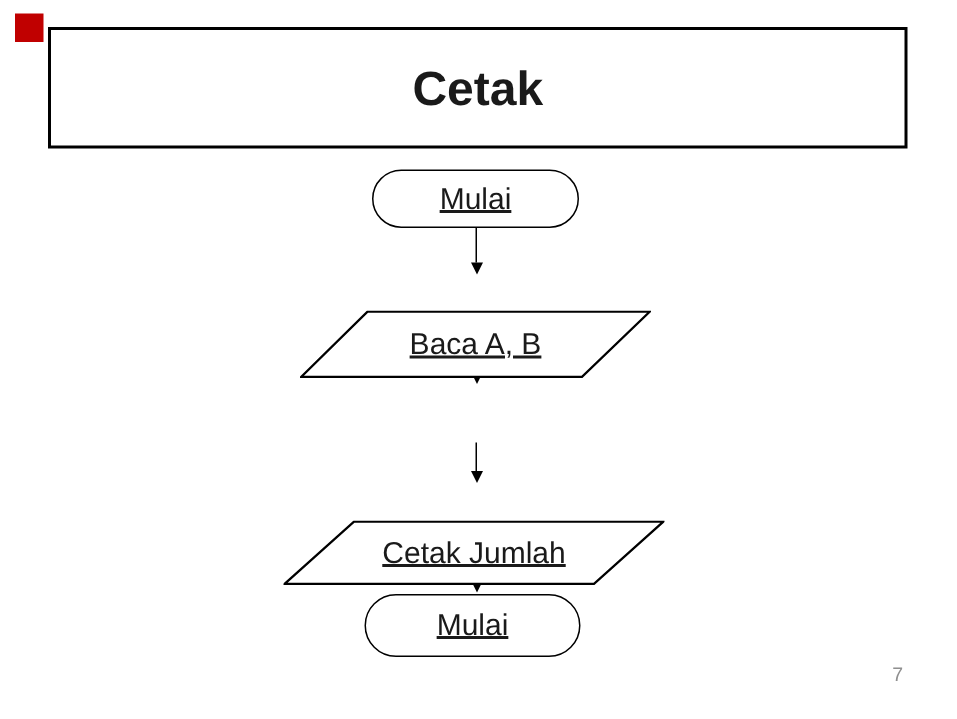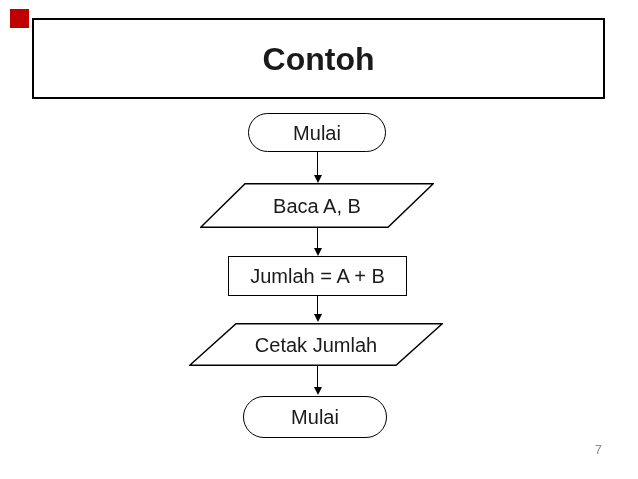--- a/index.html
+++ b/index.html
@@ -38,33 +38,34 @@
     position: absolute;
     box-sizing: border-box;
     display: flex; align-items: center; justify-content: center;
   }
   .node .label {
     font-size: 20px;
     line-height: 1;
     white-space: nowrap;
     position: relative;
     z-index: 2;
+    text-decoration: underline;
   }
   .terminator {
     background: #fff;
     border: 1.5px solid var(--stroke, #000);
   }
   .n1 { left: 248px; top: 113px; width: 138px; height: 39px; border-radius: 20px; }
   .n5 { left: 243px; top: 396px; width: 144px; height: 42px; border-radius: 21px; }
   .process {
     background: #fff;
     border: 1.5px solid var(--stroke, #000);
   }
   .n3 { left: 228px; top: 256px; width: 179px; height: 40px; }
-  .io { background: transparent; border: none; }
+  .io { background: transparent; border: none; margin-top: 24px; }
   .n2 { left: 200px; top: 183px; width: 234px; height: 45px; }
   .n4 { left: 189px; top: 323px; width: 254px; height: 43px; text-align: right; }
   .io-shape {
     position: absolute;
     left: 0; top: 0;
     z-index: 1;
   }
   .arrow {
     position: absolute;
     width: 9px;
@@ -94,21 +95,21 @@
   }
 </style>
 </head>
 <body>
 
 <div class="slide" style="--accent: #C00000; --stroke: #000000; --fill: #FFFFFF; --text: #1A1A1A; --pagenum: #8F8F8F;">
 
   <div class="red-square"></div>
 
   <div class="title-box">
-    <h1 class="title-text">Contoh</h1>
+    <h1 class="title-text">Cetak</h1>
   </div>
 
   <div class="node terminator n1">
     <span class="label">Mulai</span>
   </div>
 
   <div class="arrow a1">
     <div class="arrow-line"></div>
     <div class="arrow-head"></div>
   </div>
@@ -118,23 +119,20 @@
       <polygon points="45,0.75 233.25,0.75 188,44.25 0.75,44.25" fill="#ffffff" stroke="#000000" stroke-width="1.5"></polygon>
     </svg>
     <span class="label">Baca A, B</span>
   </div>
 
   <div class="arrow a2">
     <div class="arrow-line"></div>
     <div class="arrow-head"></div>
   </div>
 
-  <div class="node process n3">
-    <span class="label">Jumlah = A + B</span>
-  </div>
 
   <div class="arrow a3">
     <div class="arrow-line"></div>
     <div class="arrow-head"></div>
   </div>
 
   <div class="node io n4">
     <svg class="io-shape" width="254" height="43" viewBox="0 0 254 43">
       <polygon points="47,0.75 253.25,0.75 207,42.25 0.75,42.25" fill="#ffffff" stroke="#000000" stroke-width="1.5"></polygon>
     </svg>

